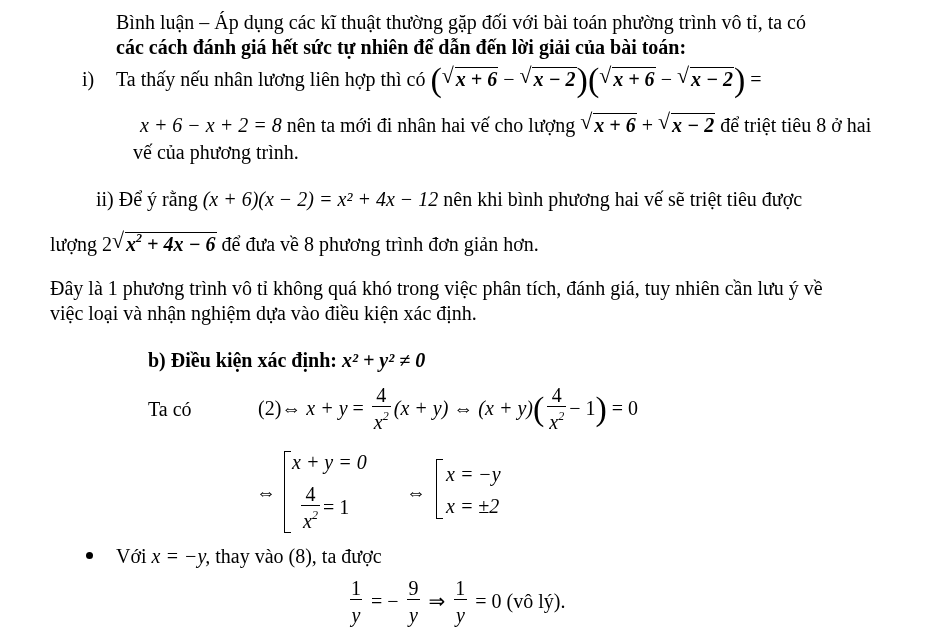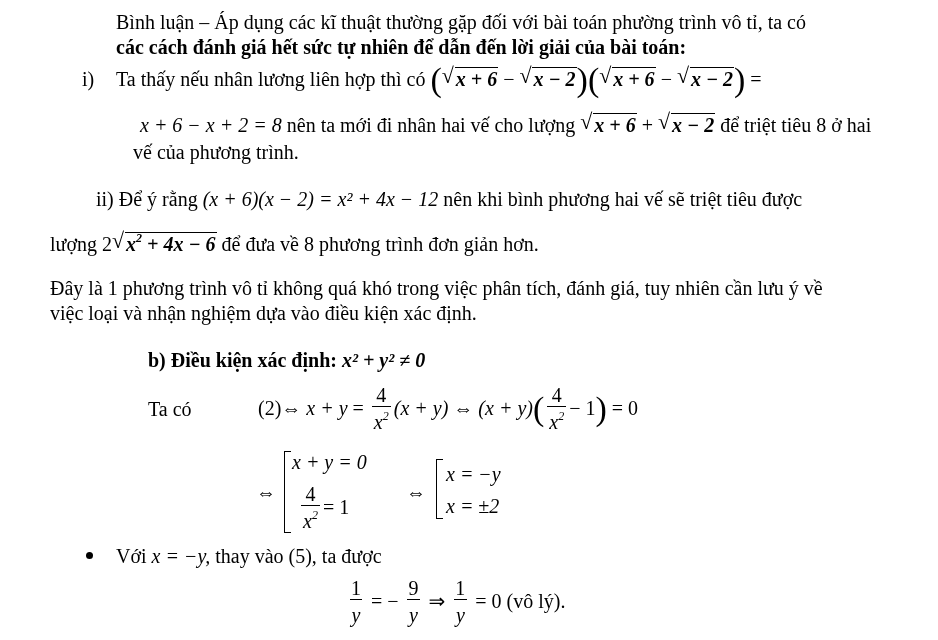--- a/index.html
+++ b/index.html
@@ -100,21 +100,21 @@
 
 <div class="abs" style="left:406px; top:480px;">⇔</div>
 <div class="bracket" style="left:436px; top:459px; height:58px;"></div>
 <div class="abs v" style="left:446px; top:462px;">x = −y</div>
 <div class="abs v" style="left:446px; top:494px;">x = ±2</div>
 
 <div class="bullet" style="left:86px; top:552px;"></div>
 <div class="abs" style="left:116px; top:544px;">
   <span>Với</span>
   <span class="v">x = −y,</span>
-  <span>thay vào (5), ta được</span>
+  <span>thay vào (8), ta được</span>
 </div>
 <div class="abs" style="left:346px; top:574px; line-height:54px;">
   <span class="frac">
       <span class="num">1</span>
       <span class="den v">y</span>
     </span>
   <span>= −</span>
   <span class="frac">
       <span class="num">9</span>
       <span class="den v">y</span>

